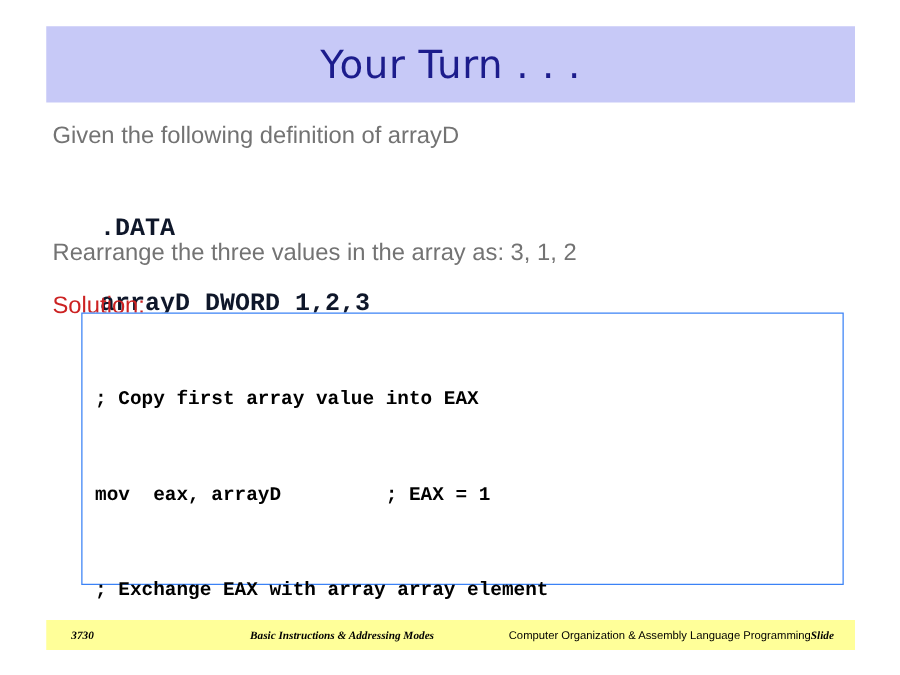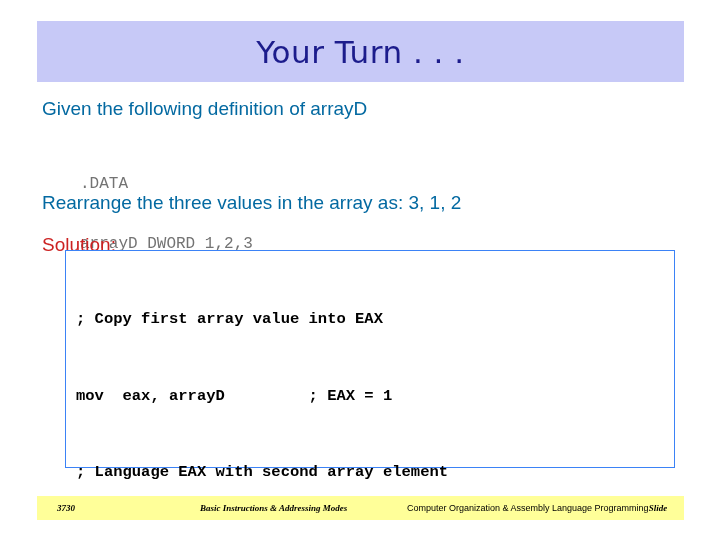--- a/index.html
+++ b/index.html
@@ -52,21 +52,21 @@
     left: 0;
     top: 82px;
     width: 720px;
     height: 404px;
   }
 
   .prose {
     position: absolute;
     font-family: "Liberation Sans", sans-serif;
     font-size: 19px;
-    color: #0369a1;
+    color: #737373;
     white-space: nowrap;
   }
 
   #line-given {
     left: 42px;
     top: 16px;
   }
 
   #rearrange-line {
     left: 42px;
@@ -78,23 +78,23 @@
     top: 152px;
     color: #cc2222;
   }
 
   
   #definition-block {
     position: absolute;
     left: 80px;
     top: 52px;
     font-family: "Liberation Mono", "DejaVu Sans Mono", monospace;
-    font-size: 16px;
-    font-weight: normal;
-    color: #737373;
+    font-size: 20px;
+    font-weight: bold;
+    color: #0f172a;
     line-height: 20px;
     white-space: pre;
   }
   #definition-block .defline {
     white-space: pre;
   }
 
   
   #code-box {
     position: absolute;
@@ -176,21 +176,21 @@
     </div>
 
     <div class="prose" id="rearrange-line">Rearrange the three values in the array as: 3, 1, 2</div>
 
     <div class="prose" id="solution-label">Solution:</div>
 
     <div id="code-box">
       <div id="code-lines">
         <div class="codeline">; Copy first array value into EAX</div>
         <div class="codeline">mov  eax, arrayD         ; EAX = 1</div>
-        <div class="codeline">; Language EAX with second array element</div>
+        <div class="codeline">; Exchange EAX with array array element</div>
         
         
         
         
         
       </div>
     </div>
 
   </div>
 

